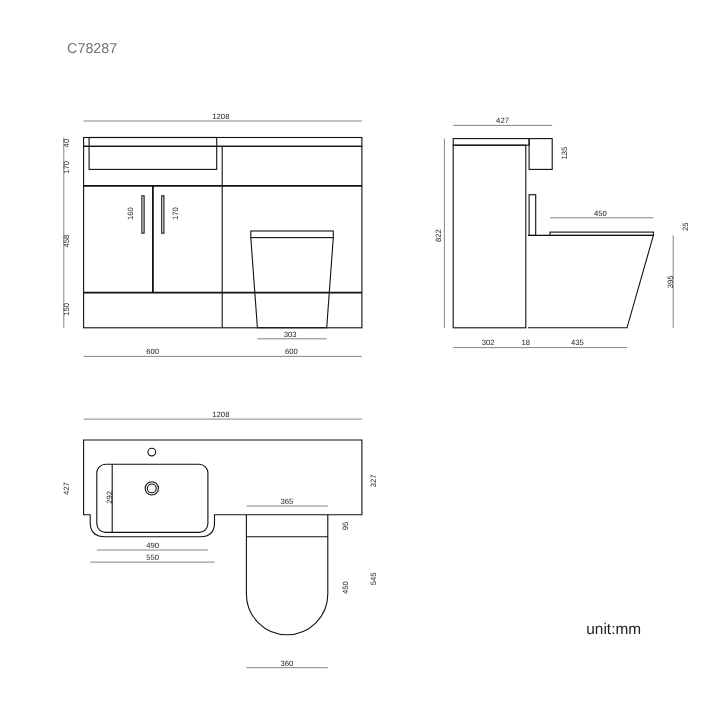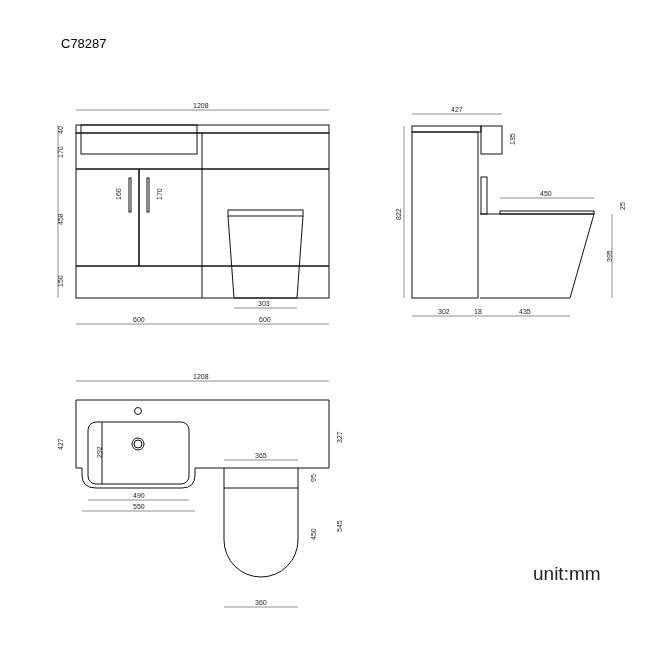--- a/index.html
+++ b/index.html
@@ -1,18 +1,18 @@
 <!DOCTYPE html>
 <html><head>
 <meta charset="utf-8">
 <style>
   html,body{margin:0;padding:0;background:#fff;}
   body{width:650px;height:650px;position:relative;overflow:hidden;font-family:"Liberation Sans",sans-serif;}
-  .title{position:absolute;left:61px;top:36px;font-size:13px;color:#000000;}
-  .unit{position:absolute;left:533px;top:563px;font-size:19px;color:#222;}
+  .title{position:absolute;left:61px;top:36px;font-size:13px;color:#737373;}
+  .unit{position:absolute;left:533px;top:563px;font-size:14px;color:#222;}
   svg{position:absolute;left:0;top:0;}
   .d{font-family:"Liberation Sans",sans-serif;font-size:7px;fill:#222;}
   .ln{stroke:#111;stroke-width:1;fill:none;}
   .th{stroke:#111;stroke-width:1.6;fill:none;}
   .dim{stroke:#444;stroke-width:0.6;fill:none;}
 </style>
 </head>
 <body>
 
 <div class="title">C78287</div>

